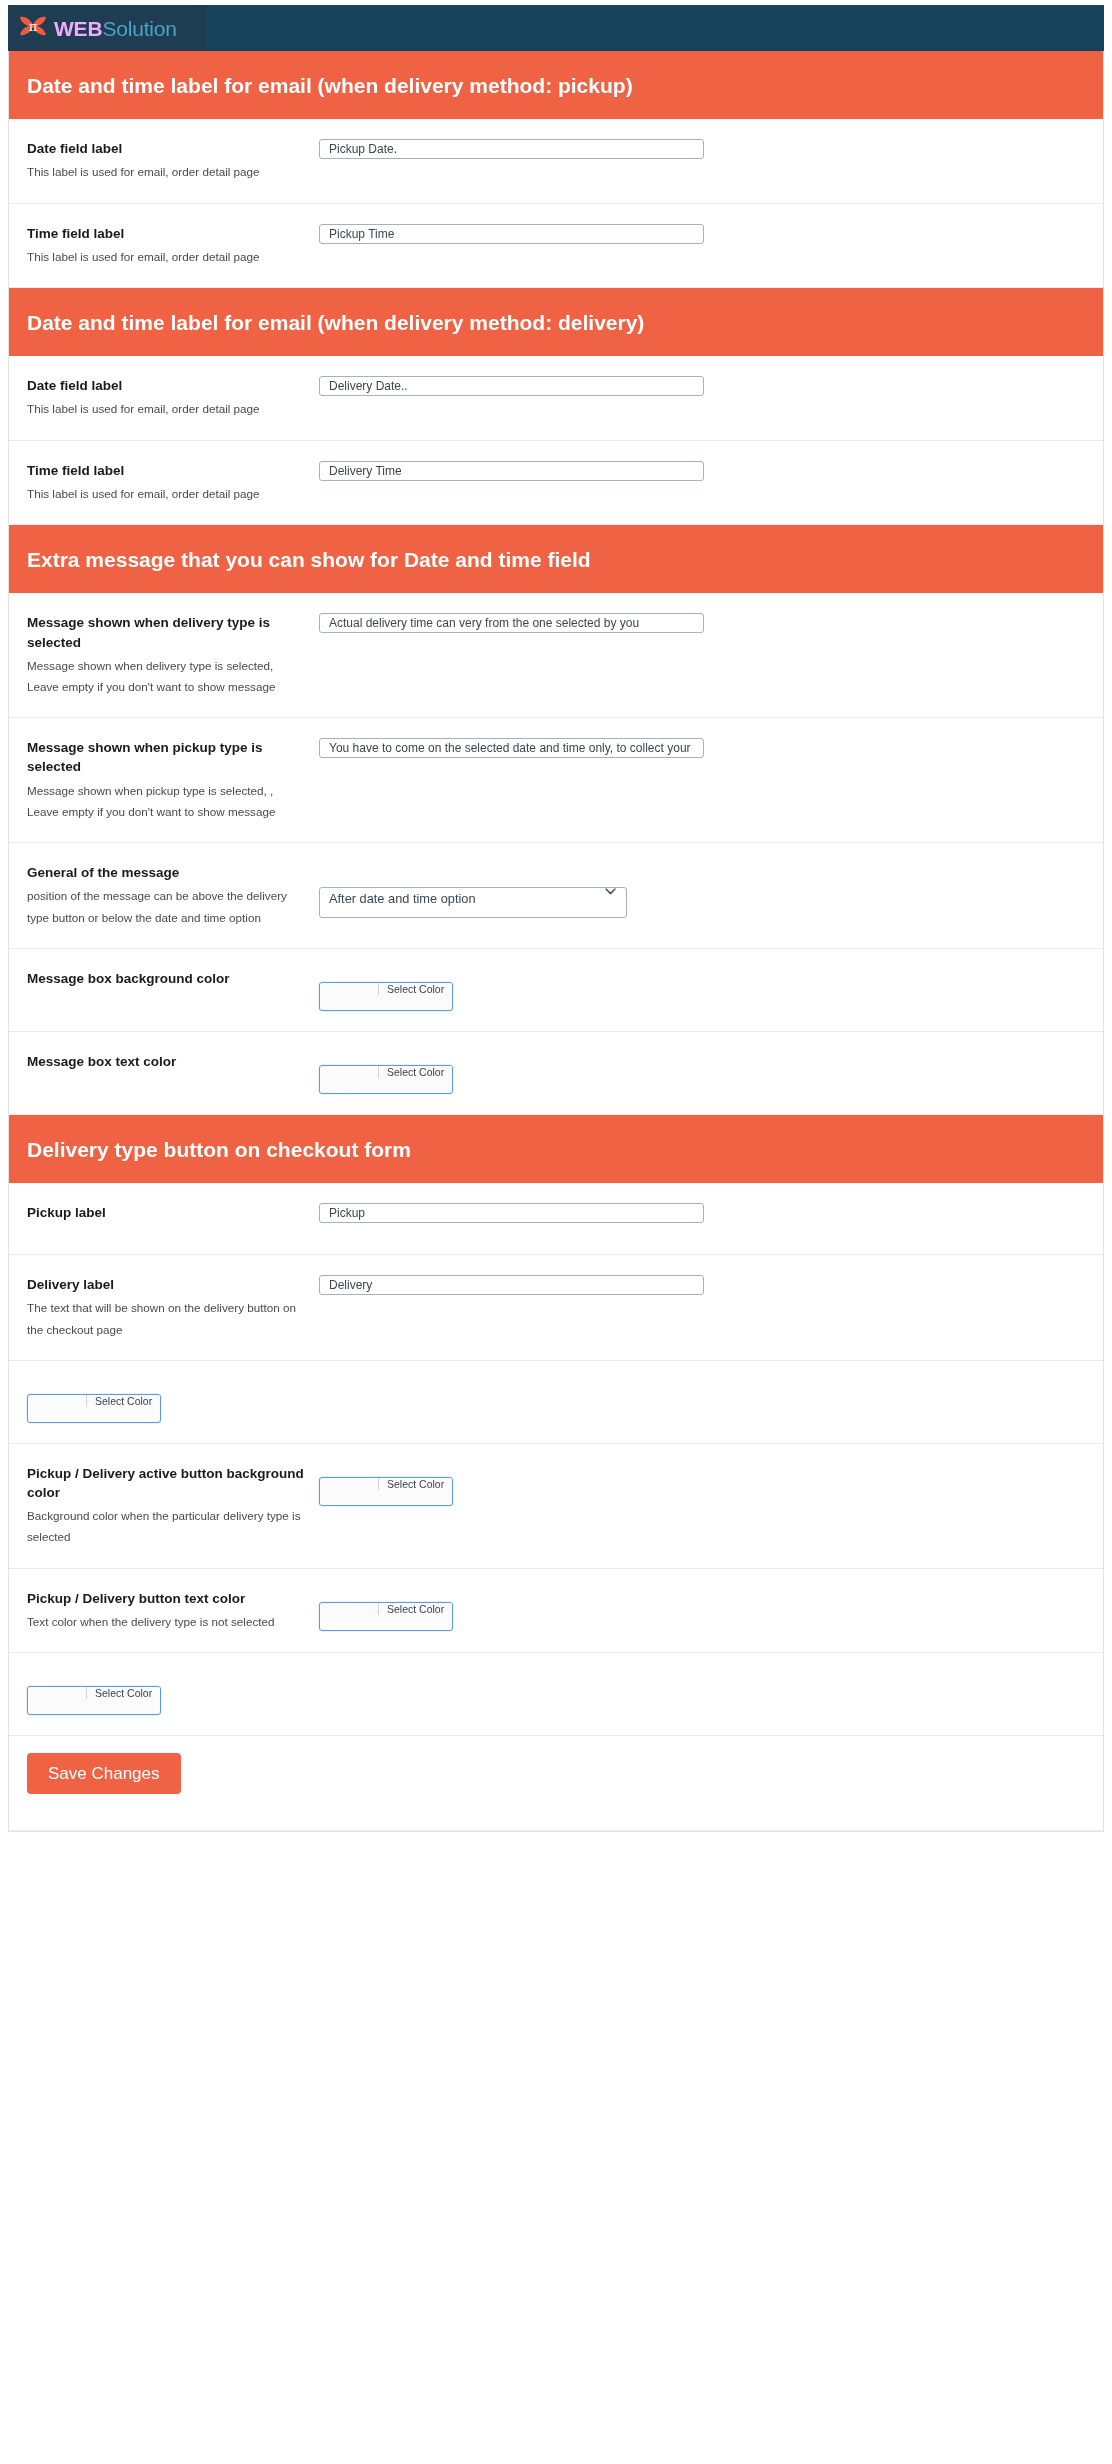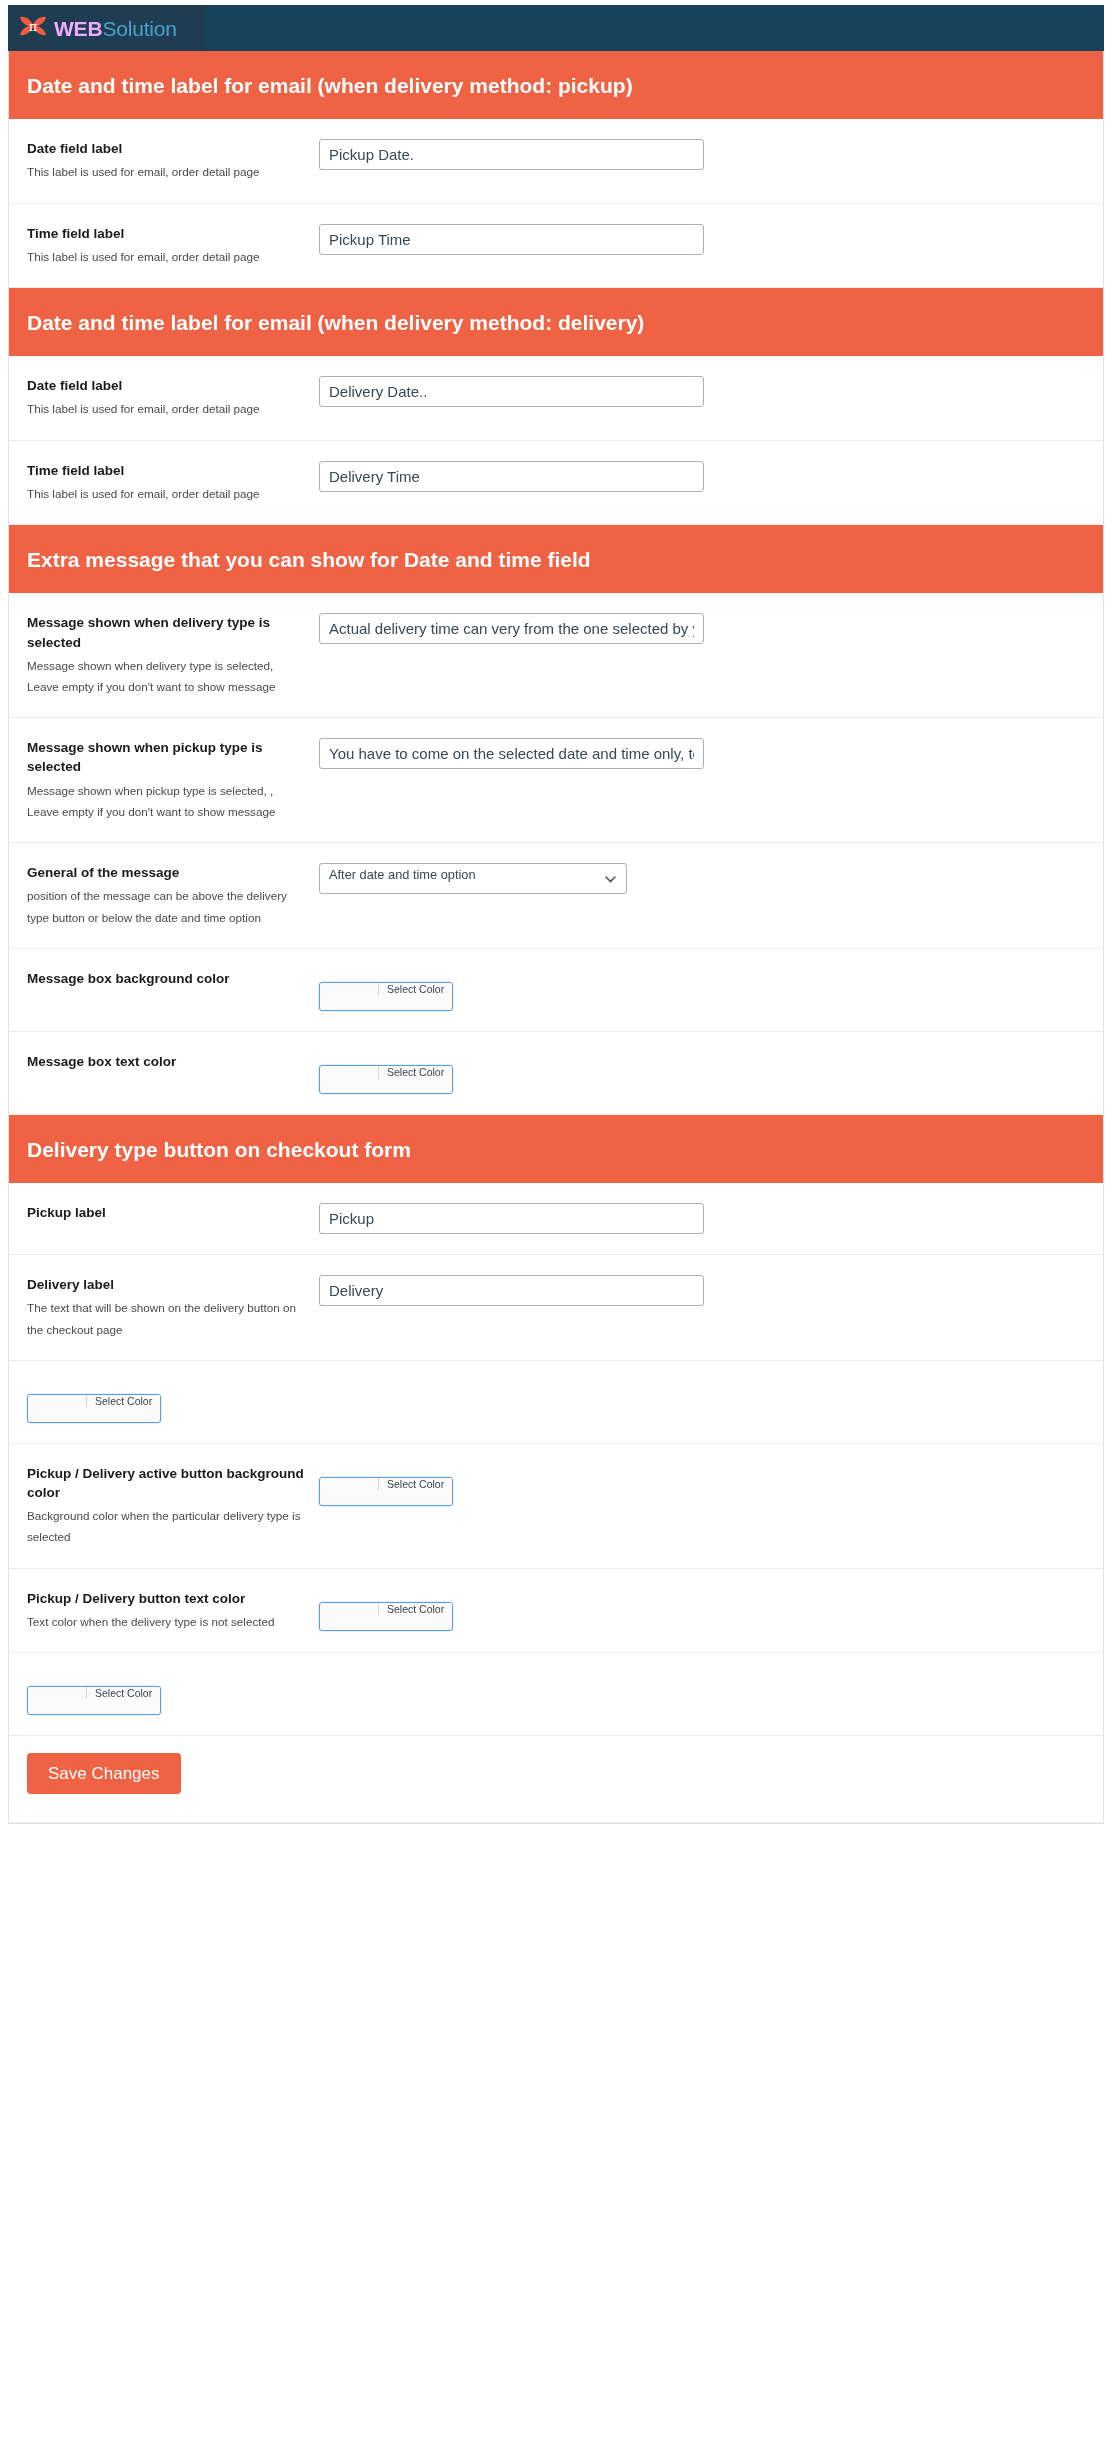--- a/index.html
+++ b/index.html
@@ -111,45 +111,46 @@
   .row-desc {
     font-size: 11.7px;
     color: #4a4a4a;
     line-height: 1.82;
   }
 
   .row-control { flex: 1; padding-top: 2px; }
 
   .txt {
     width: 385px;
-    height: 31px;
+    height: 20px;
     border: 1px solid #a9b1b8;
     border-radius: 3px;
     padding: 0 9px;
-    font-size: 15px;
+    font-size: 12px;
     color: #3a4750;
     font-family: "Liberation Sans", sans-serif;
     background: #fff;
     outline: none;
   }
   .txt::placeholder { color: #3a4750; }
 
   .sel {
     width: 308px;
     height: 31px;
     border: 1px solid #a9b1b8;
     border-radius: 3px;
     padding: 0 26px 8px 9px;
     font-size: 12.8px;
     color: #3a4750;
     font-family: "Liberation Sans", sans-serif;
     background: #fff;
     -webkit-appearance: none;
     appearance: none;
     outline: none;
+    margin-top: 24px;
   }
   .sel-wrap { position: relative; display: inline-block; }
   .sel-chev {
     position: absolute;
     right: 11px; top: 50%;
     transform: translateY(-50%);
     pointer-events: none;
     font-size: 12px;
     color: #4a545c;
     line-height: 1;
@@ -175,21 +176,21 @@
     align-items: center;
     padding: 0 8px;
     font-size: 10.5px;
     color: #3c434a;
     border-left: 1px solid #cfd6dc;
     background: #fbfbfb;
     white-space: nowrap;
   }
 
   .footer-row {
-    padding: 17px 18px 28px 18px;
+    padding: 17px 18px 36px 18px;
     border-bottom: none;
   }
   .save-btn {
     background: #ef6244;
     color: #ffffff;
     border: none;
     border-radius: 4px;
     font-size: 17px;
     font-family: "Liberation Sans", sans-serif;
     padding: 12px 21px;

